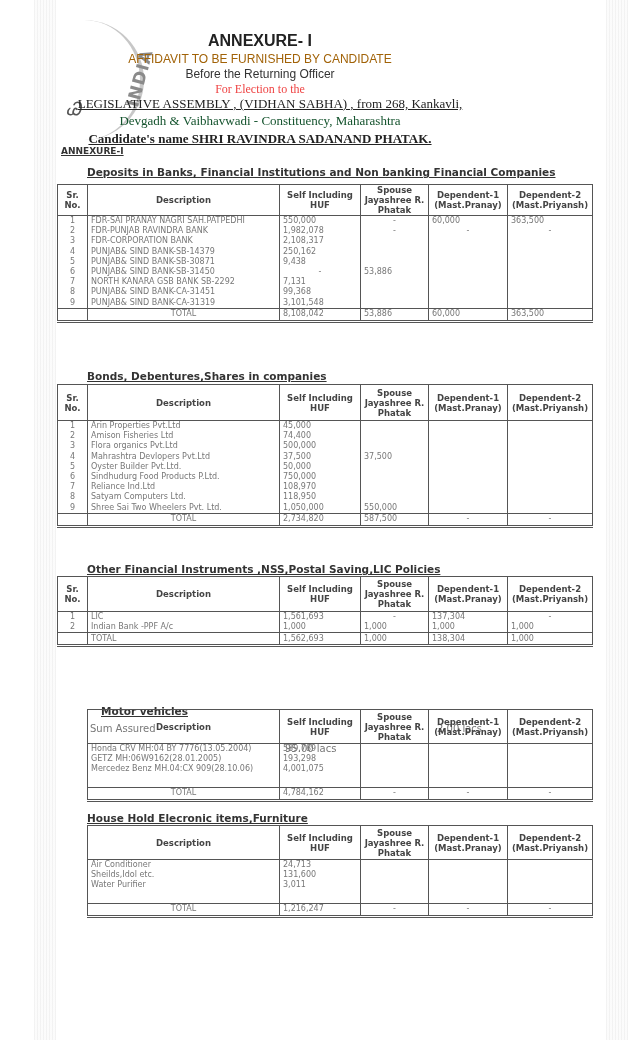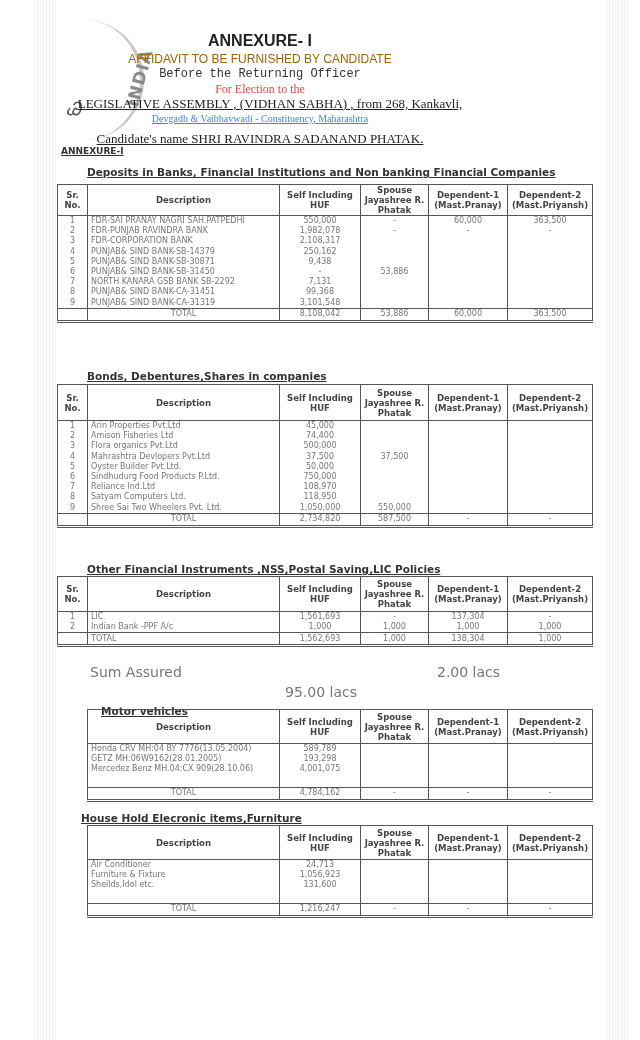--- a/index.html
+++ b/index.html
@@ -26,25 +26,25 @@
     font-weight: bold; font-size: 17px; color: #8a8a8a; letter-spacing: 1px;
   }
   .sign {
     position: absolute; left: 66px; top: 98px; font-size: 18px;
     font-family: "DejaVu Serif", serif; color: #555; font-style: italic;
   }
 
   .hdr { position: absolute; left: 0; width: 520px; text-align: center; }
   .h1 { top: 32px; font-size: 16px; font-weight: bold; color: #222; font-family: "Liberation Sans", sans-serif; }
   .h2 { top: 52px; font-size: 12px; color: #a16207; font-family: "Liberation Sans", sans-serif; }
-  .h3 { top: 67px; font-size: 12px; color: #333; font-family: Liberation Mono, monospace; }
+  .h3 { top: 67px; font-size: 12px; color: #333; font-family: Liberation Sans, sans-serif; }
   .h4 { top: 82px; font-size: 12px; color: #ef4444; font-family: "Liberation Serif", serif; }
   .h5 { top: 96px; font-size: 13px; color: #222; font-family: "Liberation Serif", serif; text-decoration: underline; left: 10px; }
-  .h6 { top: 113px; font-size: 10px; color: #3b82f6; font-family: "Liberation Serif", serif; text-decoration: underline; }
-  .h7 { top: 131px; font-size: 13px; color: #222; font-family: "Liberation Serif", serif; text-decoration: underline; }
+  .h6 { top: 113px; font-size: 13px; color: #14532d; font-family: "Liberation Serif", serif; }
+  .h7 { top: 131px; font-size: 13px; color: #222; font-family: "Liberation Serif", serif; text-decoration: underline; font-weight: bold; }
 
   .annex-label {
     position: absolute; left: 61px; top: 146px; font-size: 9px; font-weight: bold;
     color: #333; text-decoration: underline;
   }
   .sec-title {
     position: absolute; font-size: 10.5px; font-weight: bold; color: #333;
     text-decoration: underline;
   }
 
@@ -52,26 +52,26 @@
     position: absolute; border-collapse: collapse; table-layout: fixed;
     font-size: 8px; color: #777;
     border-bottom: 3px double #555;
   }
   table.grid th, table.grid td { border-left: 1px solid #555; border-right: 1px solid #555; padding: 0 3px; }
   table.grid th {
     border-top: 1px solid #555; border-bottom: 1px solid #555;
     font-size: 8.5px; font-weight: bold; color: #444; text-align: center; line-height: 10px;
   }
   table.grid td { height: 10.2px; line-height: 10px; white-space: nowrap; overflow: hidden; }
-  table.grid td.num { text-align: center; }
+  table.grid td.num { text-align: left; }
   table.grid td.ctr { text-align: center; }
   table.grid tr.total td { border-top: 1px solid #555; height: 11px; }
   table.grid tr.spacer td { height: 12px; }
 
-  .sum-assured { position: absolute; top: 664px; font-size: 14px; color: #777; }
+  .sum-assured { position: absolute; top: 723px; font-size: 10px; color: #777; }
 </style>
 </head>
 <body>
 
 <div class="scan-edge-l"></div>
 <div class="scan-edge-r"></div>
 
 <div class="seal"></div>
 <div class="seal-text">INDIA</div>
 <div class="sign">Ꮚ</div>
@@ -396,21 +396,21 @@
     <tr class="total">
         <td class="ctr">TOTAL</td>
         <td class="num">4,784,162</td>
         <td class="ctr">-</td>
         <td class="ctr">-</td>
         <td class="ctr">-</td>
       </tr>
   </tbody>
 </table>
 
-<div class="sec-title" style="left:81px;top:812px;">House Hold Elecronic items,Furniture</div>
+<div class="sec-title" style="left:87px;top:812px;">House Hold Elecronic items,Furniture</div>
 <table class="grid" style="left:87px;top:825px;width:505px;">
   <colgroup>
       <col style="width:192px">
       <col style="width:81px">
       <col style="width:68px">
       <col style="width:79px">
       <col style="width:85px">
     </colgroup>
   <thead>
       <tr style="height:34px">
@@ -423,29 +423,29 @@
     </thead>
   <tbody>
     <tr>
         <td>Air Conditioner</td>
         <td class="num">24,713</td>
         <td></td>
         <td></td>
         <td></td>
       </tr>
     <tr>
-        <td>Furniture &amp; Fixture</td>
-        <td class="num">1,056,923</td>
-        <td></td>
-        <td></td>
-        <td></td>
-      </tr>
-    <tr>
         <td>Sheilds,Idol etc.</td>
         <td class="num">131,600</td>
+        <td></td>
+        <td></td>
+        <td></td>
+      </tr>
+    <tr>
+        <td>Water Purifier</td>
+        <td class="num">3,011</td>
         <td></td>
         <td></td>
         <td></td>
       </tr>
     <tr class="spacer">
         <td></td>
         <td></td>
         <td></td>
         <td></td>
         <td></td>

